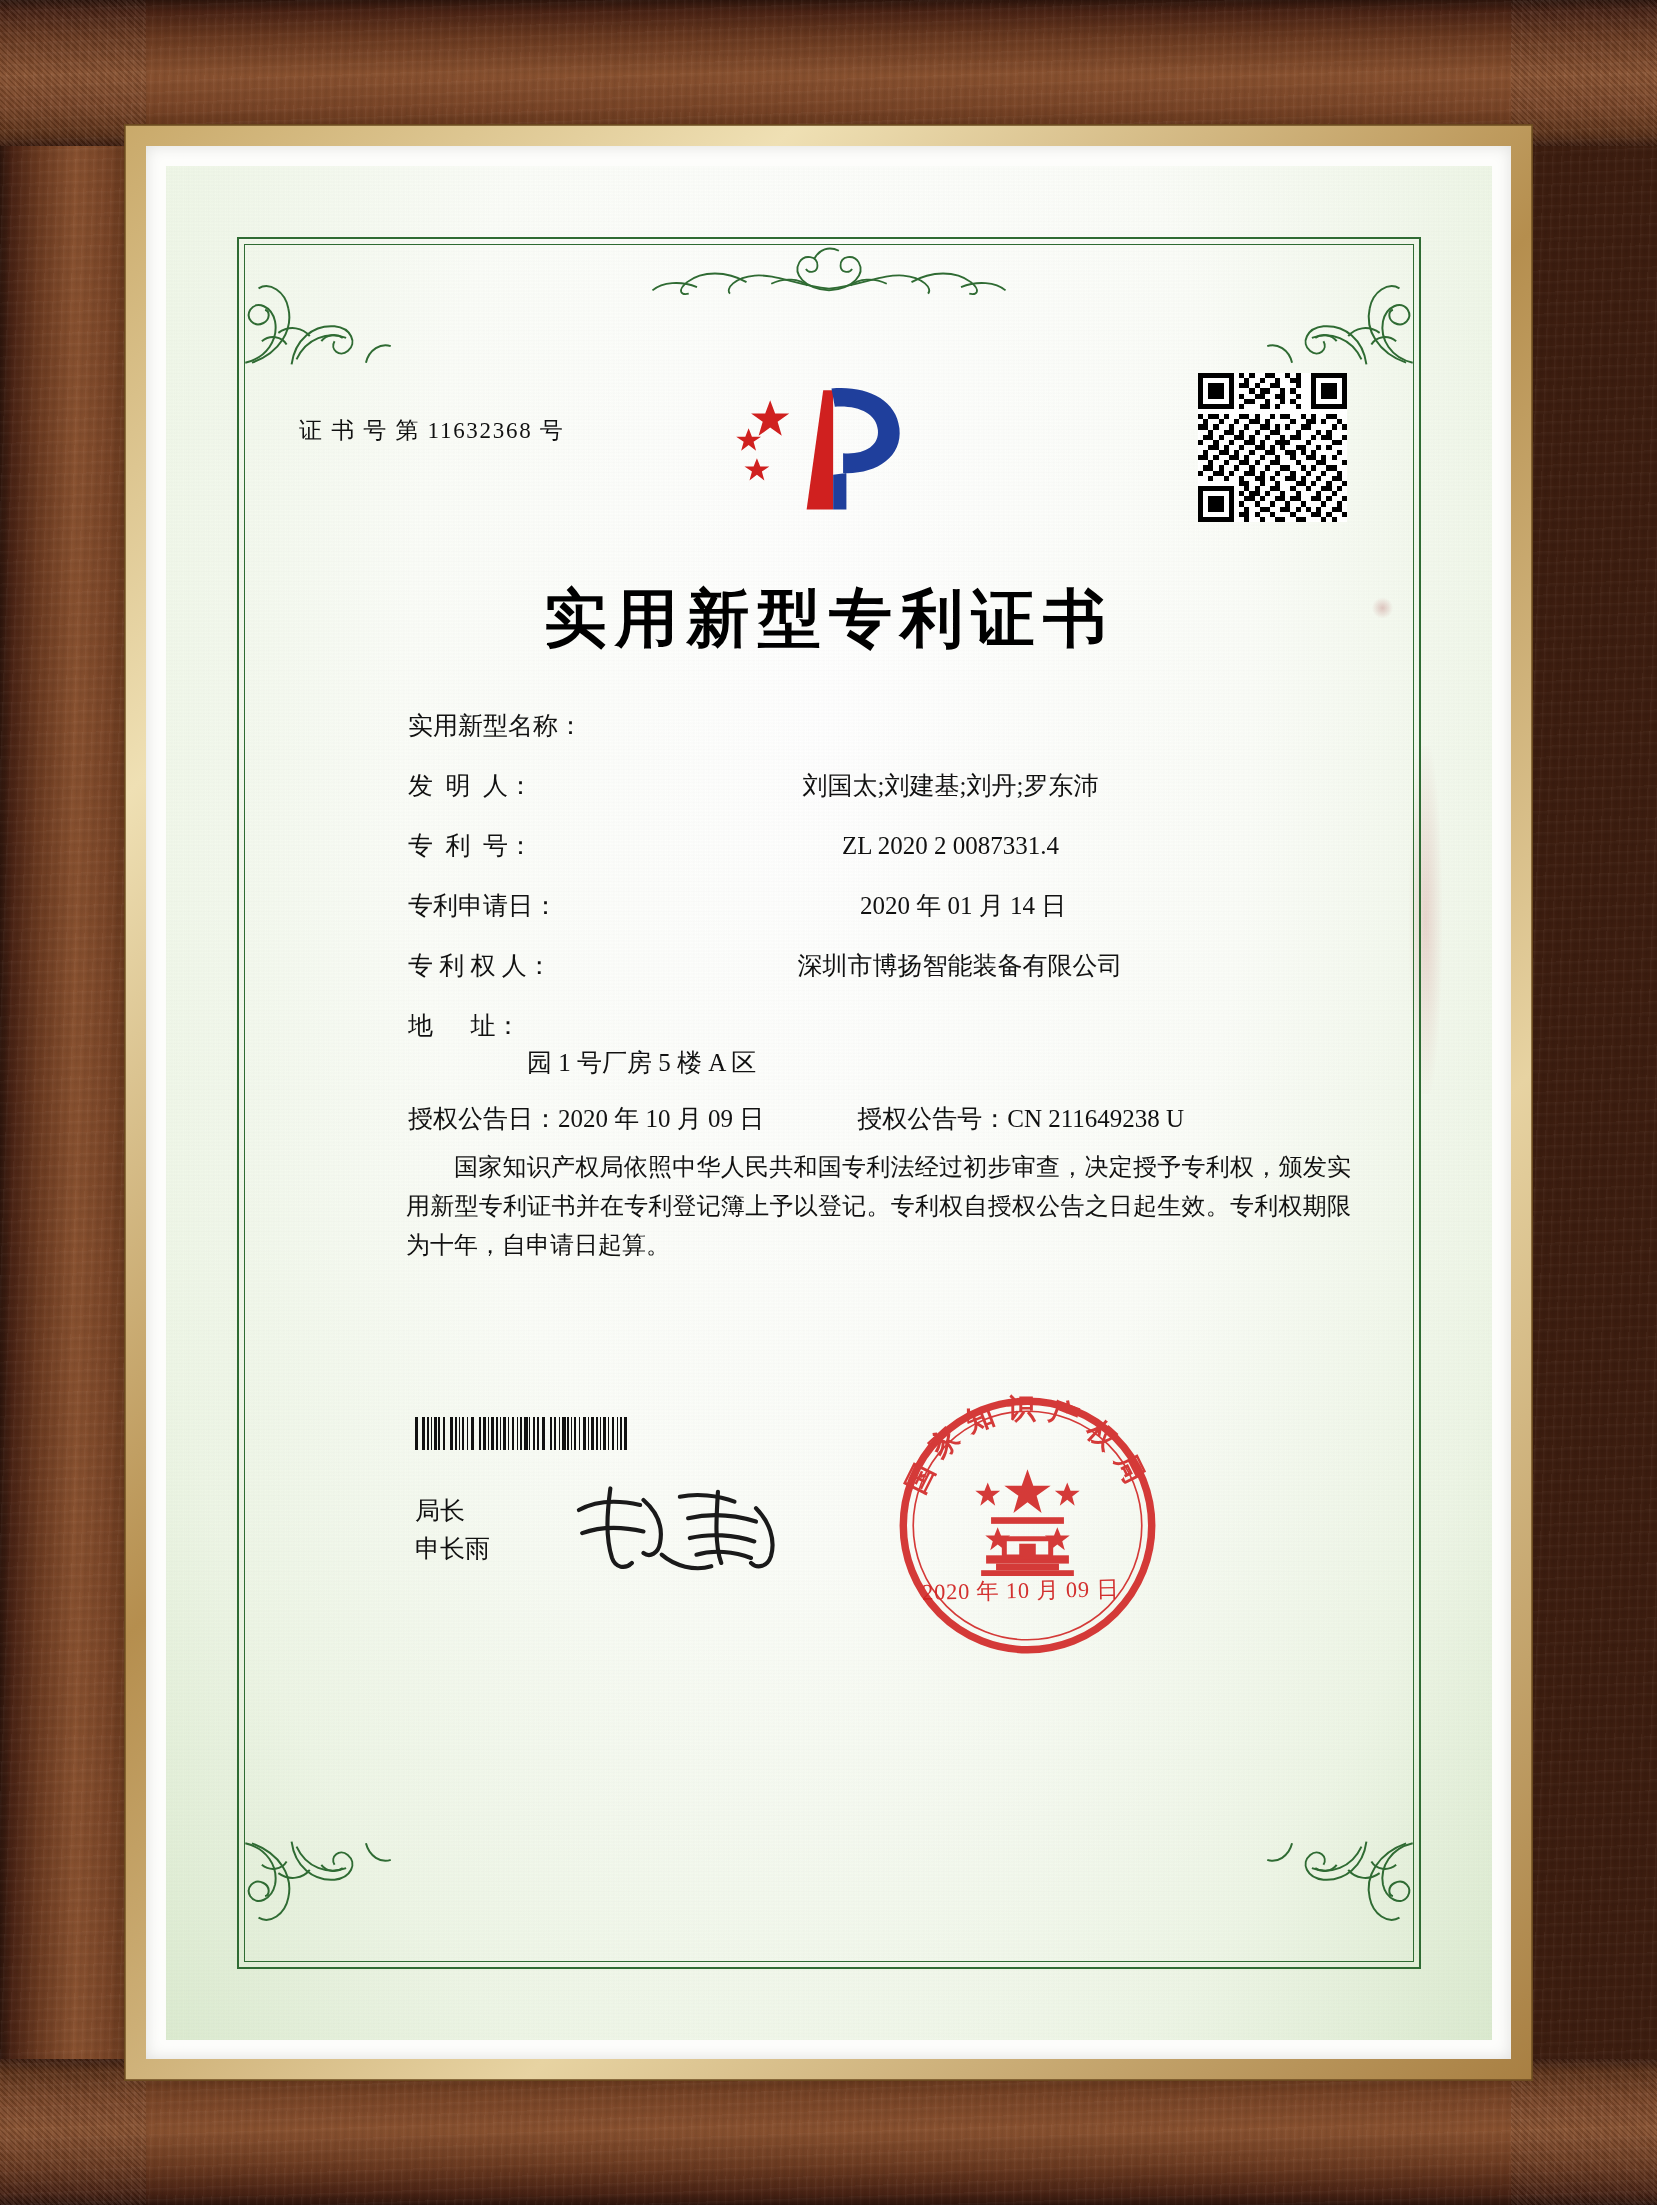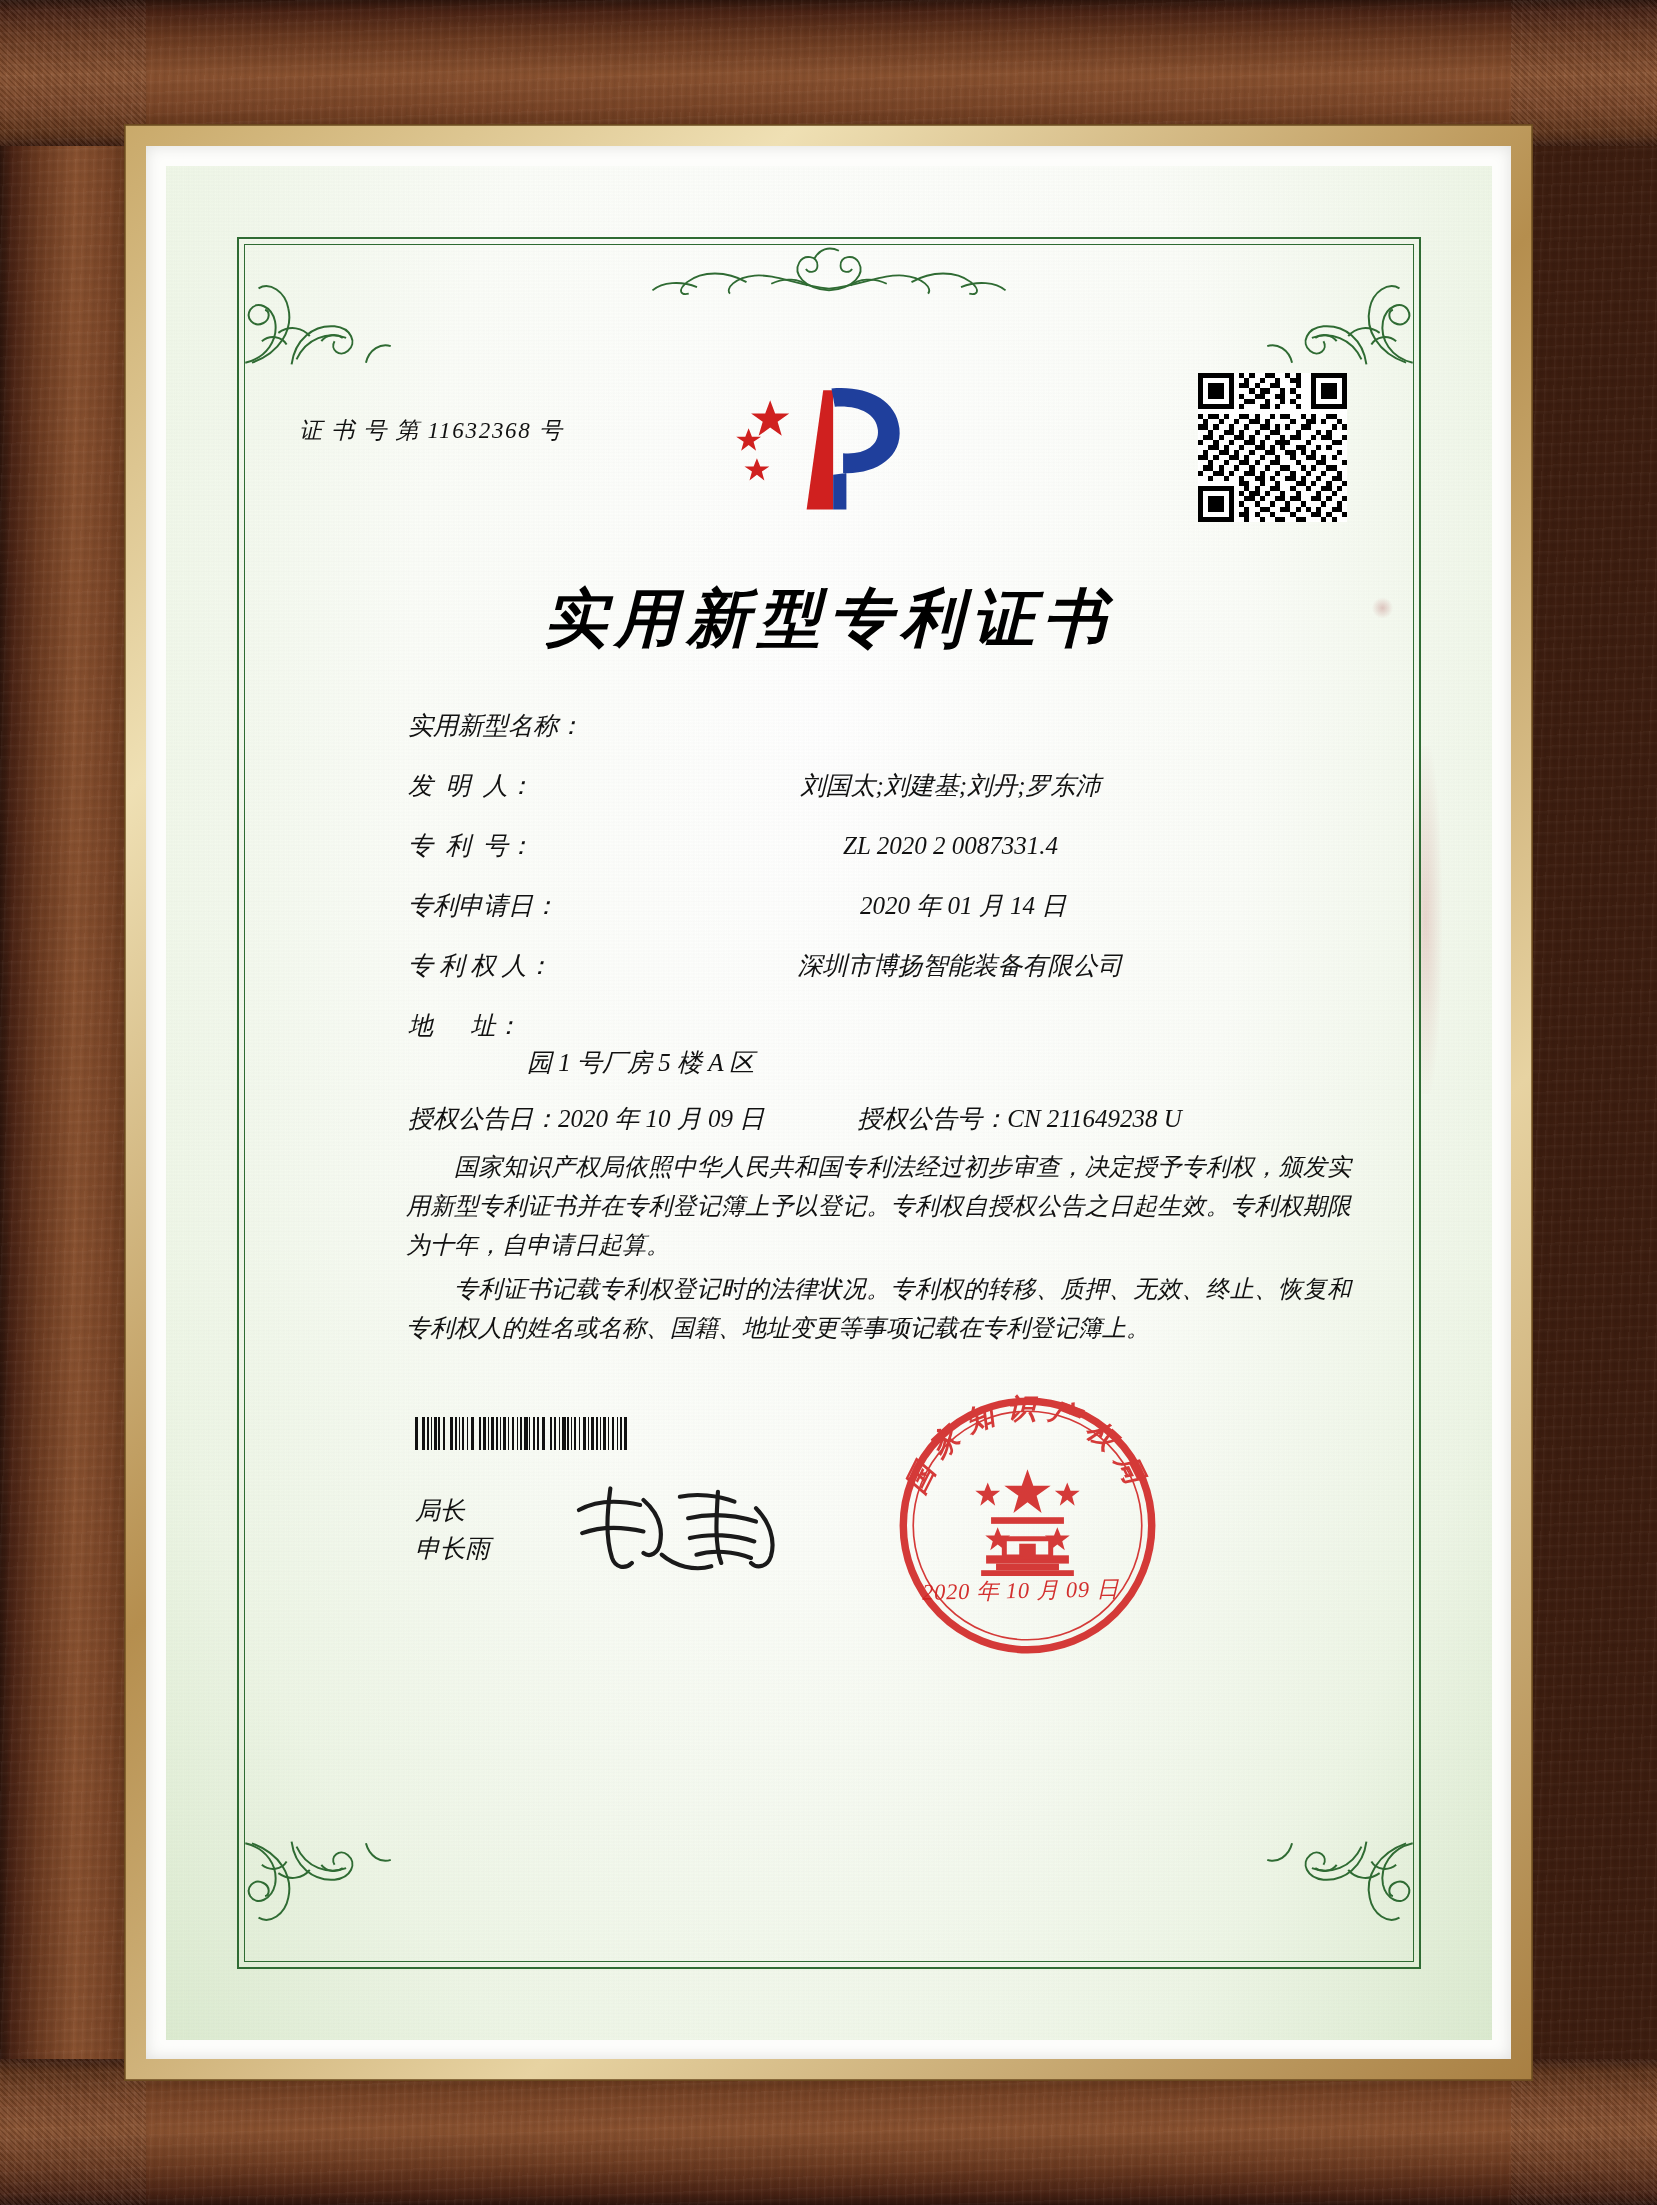--- a/index.html
+++ b/index.html
@@ -73,21 +73,20 @@
   }
 
   
   .paper {
     position: absolute;
     left: 166px; top: 166px;
     width: 1326px; height: 1874px;
     background:
       radial-gradient(ellipse at 50% 30%, #ffffff 0%, #fbfdf8 45%, #eef6e6 78%, #dcebd0 100%);
     overflow: hidden;
-    font-style: italic;
   }
   .paper-grain {
     position:absolute; left:0; top:0; right:0; bottom:0;
     background:
       repeating-linear-gradient(0deg, rgba(0,0,0,0.012) 0px, rgba(0,0,0,0) 1.7px, rgba(0,0,0,0.012) 3.3px),
       repeating-linear-gradient(90deg, rgba(0,0,0,0.010) 0px, rgba(0,0,0,0) 2.5px);
     pointer-events:none;
   }
   .stain {
     position:absolute; right:50px; top:580px; width:33px; height:348px;
@@ -631,21 +630,20 @@
       <span>2020 年 10 月 09 日</span>
       <span class="inline-gap"></span>
       <span class="f-label">授权公告号：</span>
       <span>CN 211649238 U</span>
     </div>
 
   </div>
 
   <div class="paras">
     <p>国家知识产权局依照中华人民共和国专利法经过初步审查，决定授予专利权，颁发实用新型专利证书并在专利登记簿上予以登记。专利权自授权公告之日起生效。专利权期限为十年，自申请日起算。</p>
-    <p>专利证书记载专利权登记时的法律状况。专利权的转移、质押、无效、终止、恢复和专利权人的姓名或名称、国籍、地址变更等事项记载在专利登记簿上。</p>
   </div>
 
   <div class="barcode">
     <svg viewBox="0 0 330 40" width="273" height="33" shape-rendering="crispEdges">
       <rect width="330" height="40" fill="none"></rect>
       <g fill="#111">
         <rect x="0" y="0" width="3" height="40"></rect>
           <rect x="5" y="0" width="1" height="40"></rect>
         <rect x="8" y="0" width="4" height="40"></rect>
           <rect x="14" y="0" width="2" height="40"></rect>

